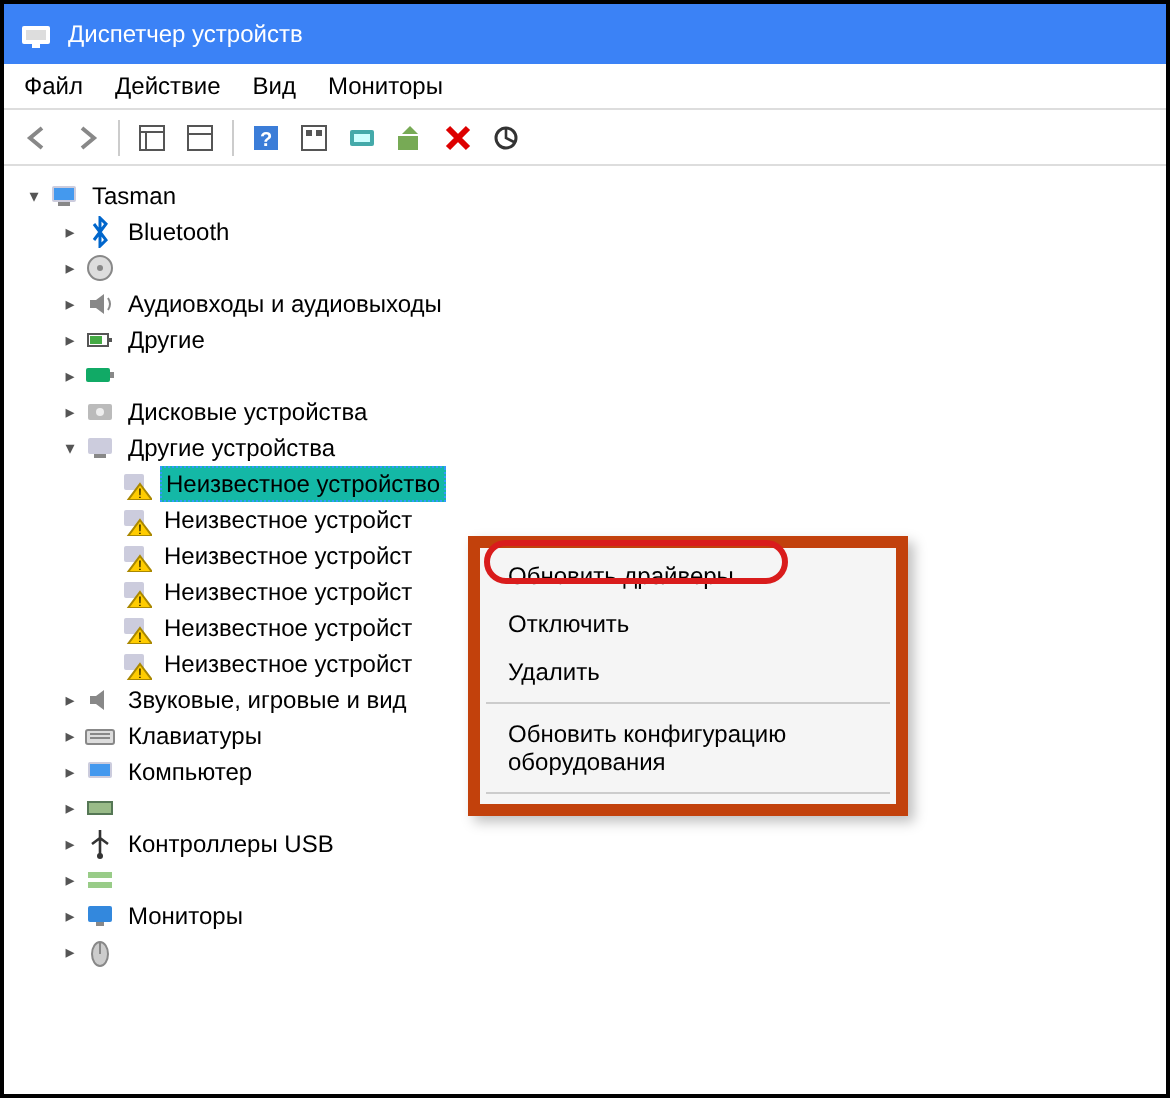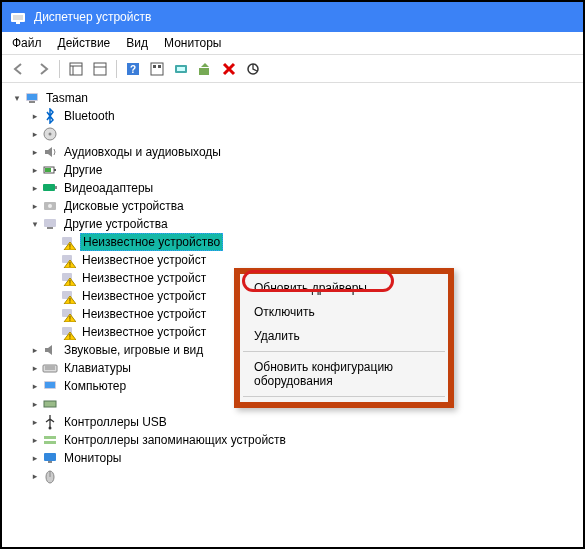--- a/index.html
+++ b/index.html
@@ -163,21 +163,20 @@
         <span class="node-label">Другие</span>
       </div>
     <div class="node">
         <span class="chev">▸</span>
         <span class="node-icon">
           <svg viewBox="0 0 16 16">
             <rect x="1" y="4" width="12" height="7" fill="#1a6" rx="1"></rect>
             <rect x="13" y="6" width="2" height="3" fill="#888"></rect>
           </svg>
         </span>
-        <span class="node-label">Видеоадаптеры</span>
       </div>
     <div class="node">
         <span class="chev">▸</span>
         <span class="node-icon">
           <svg viewBox="0 0 16 16">
             <rect x="2" y="4" width="12" height="8" fill="#bbb" rx="1"></rect>
             <circle cx="8" cy="8" r="2" fill="#eee"></circle>
           </svg>
         </span>
         <span class="node-label">Дисковые устройства</span>
@@ -311,21 +310,20 @@
         <span class="node-label">Контроллеры USB</span>
       </div>
     <div class="node">
         <span class="chev">▸</span>
         <span class="node-icon">
           <svg viewBox="0 0 16 16">
             <rect x="2" y="4" width="12" height="3" fill="#9c8"></rect>
             <rect x="2" y="9" width="12" height="3" fill="#9c8"></rect>
           </svg>
         </span>
-        <span class="node-label">Контроллеры запоминающих устройств</span>
       </div>
     <div class="node">
         <span class="chev">▸</span>
         <span class="node-icon">
           <svg viewBox="0 0 16 16">
             <rect x="2" y="3" width="12" height="8" fill="#38d" rx="1"></rect>
             <rect x="6" y="11" width="4" height="2" fill="#888"></rect>
           </svg>
         </span>
         <span class="node-label">Мониторы</span>

